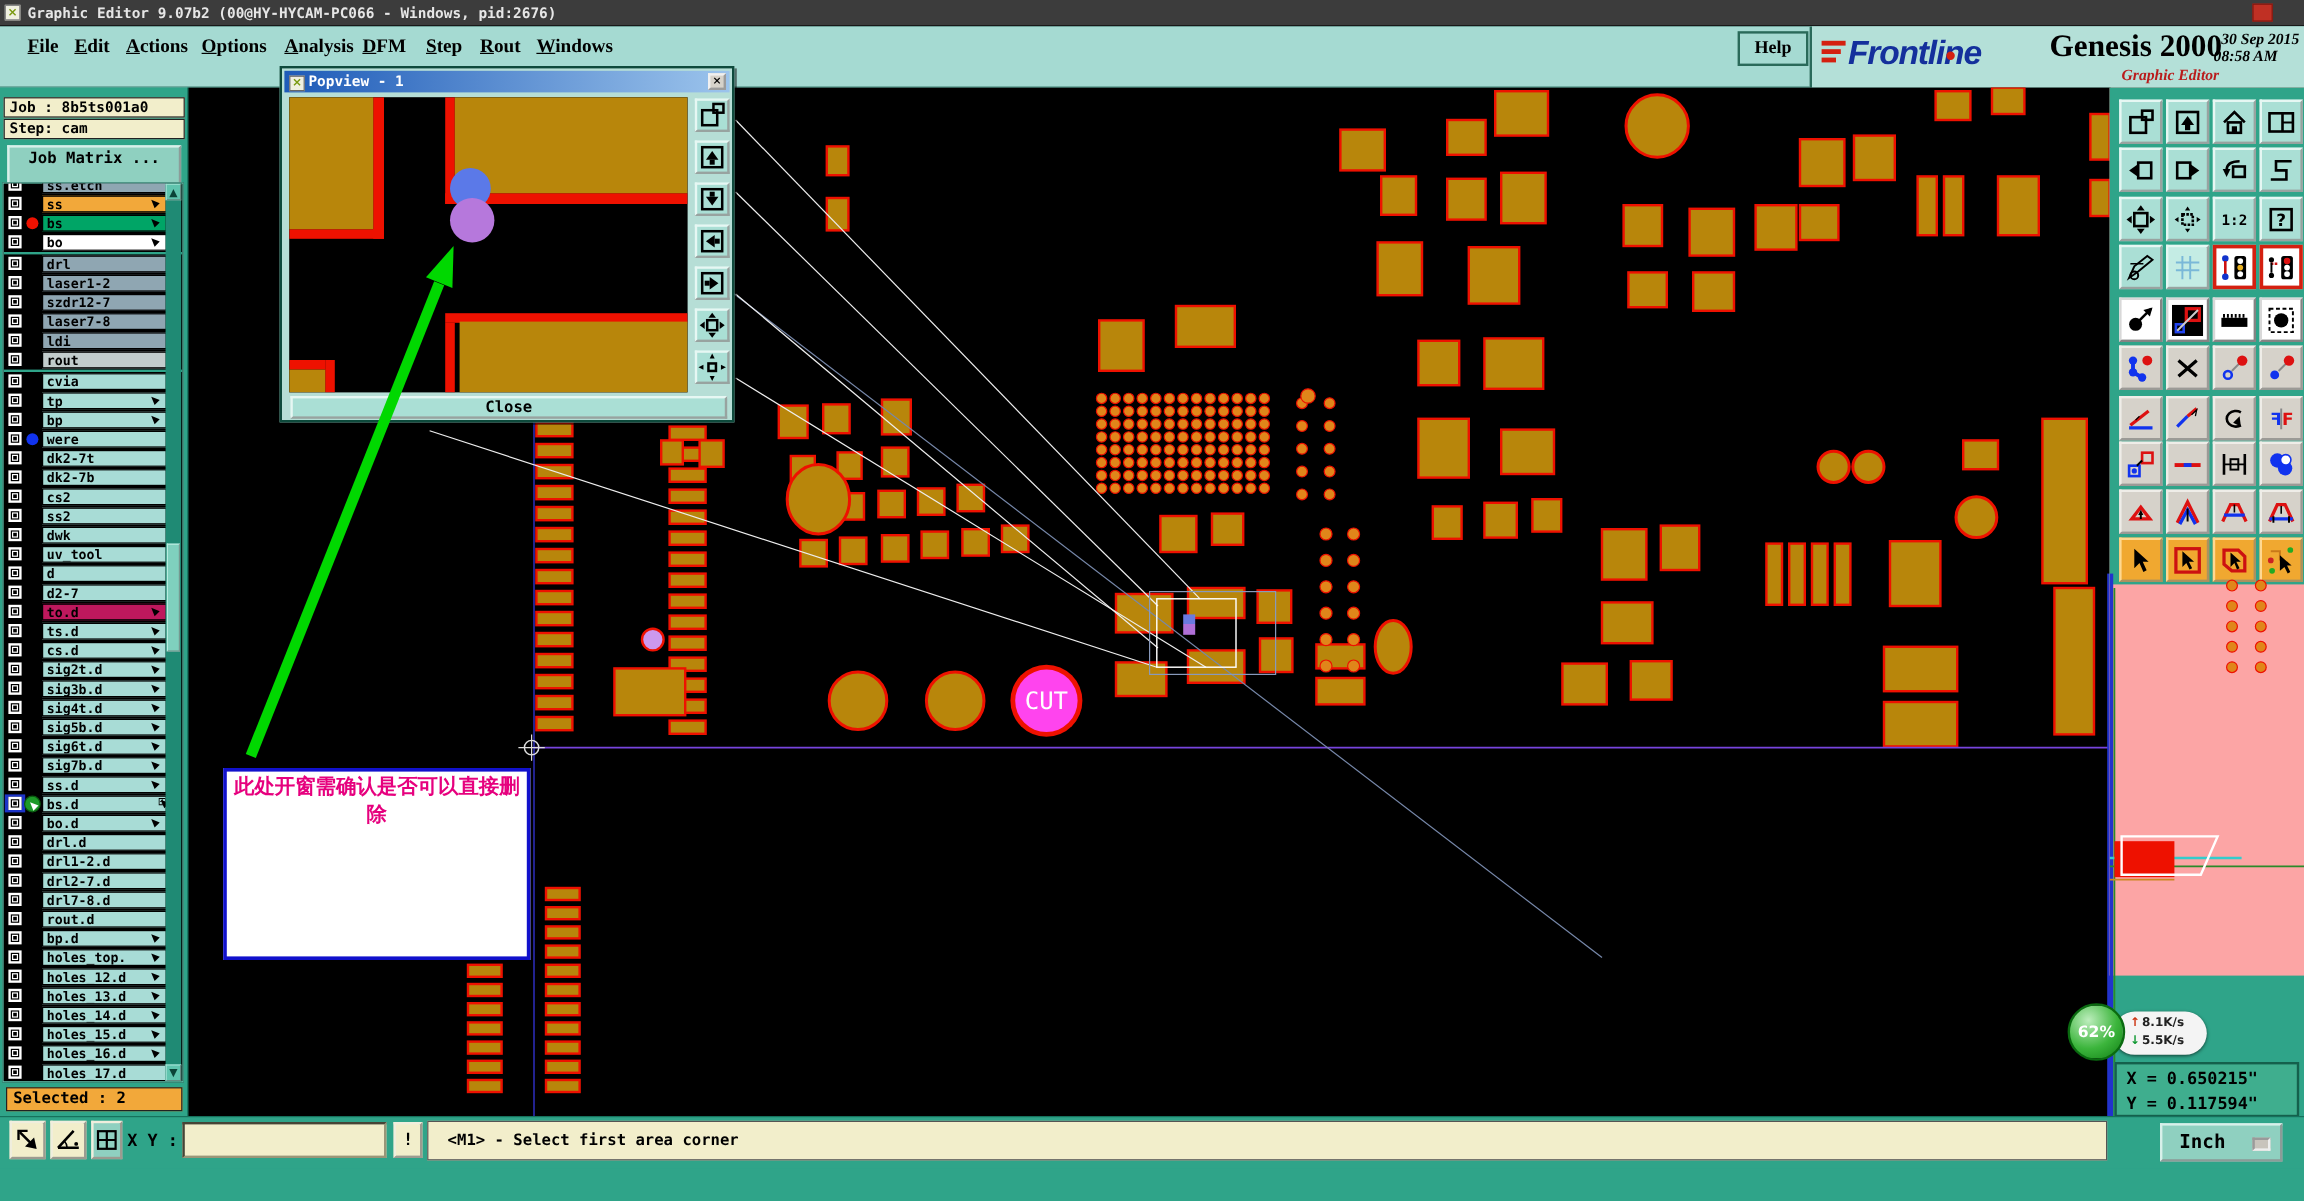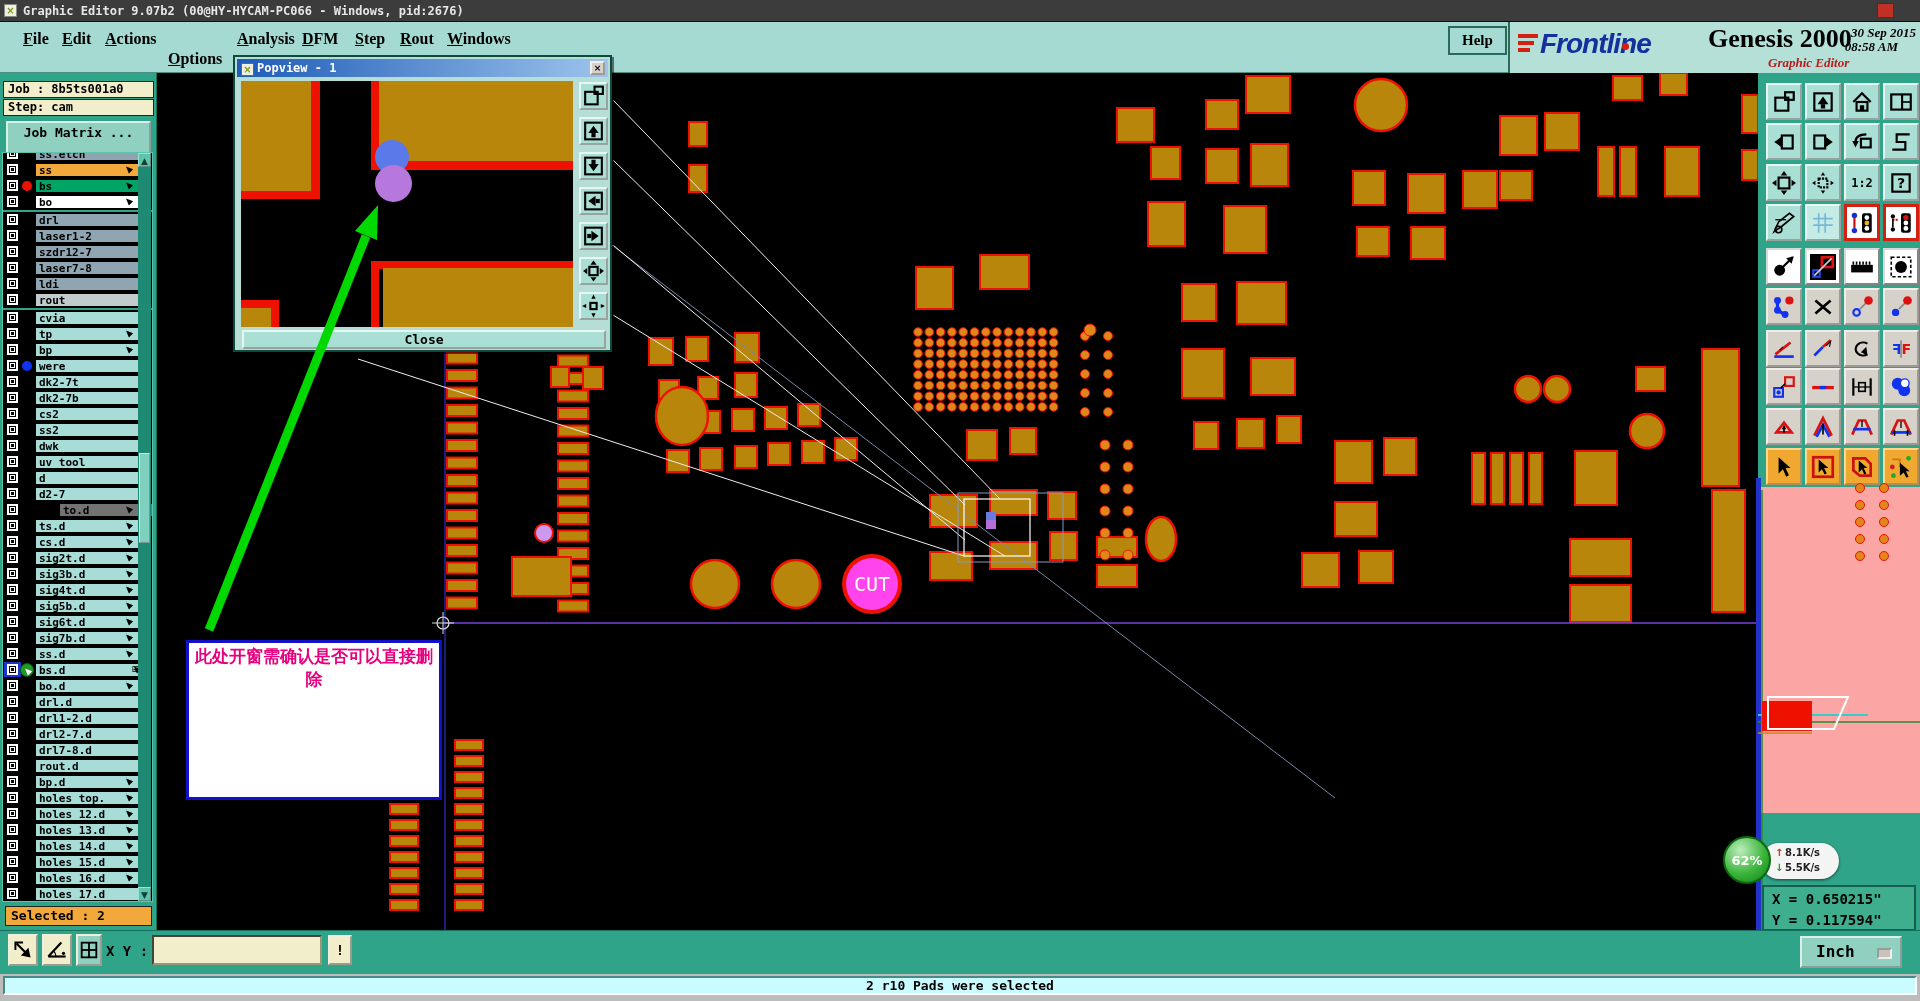--- a/index.html
+++ b/index.html
@@ -179,21 +179,21 @@
       <span id="fl-logo">Frontline</span>
       <span id="fl-dot"></span>
       <span id="brand-product">Genesis 2000</span>
       <span id="brand-sub">Graphic Editor</span>
       <span id="brand-date">30 Sep 2015</span>
       <span id="brand-time">08:58 AM</span>
     </div>
   <span class="mi" style="left: 23px;"><u>F</u>ile</span>
       <span class="mi" style="left: 62px;"><u>E</u>dit</span>
       <span class="mi" style="left: 105px;"><u>A</u>ctions</span>
-      <span class="mi" style="left: 168px; margin-top: 20px;"><u>O</u>ptions</span>
+      <span class="mi" style="left: 168px;"><u>O</u>ptions</span>
       <span class="mi" style="left: 237px;"><u>A</u>nalysis</span>
       <span class="mi" style="left: 302px;"><u>D</u>FM</span>
       <span class="mi" style="left: 355px;"><u>S</u>tep</span>
       <span class="mi" style="left: 400px;"><u>R</u>out</span>
       <span class="mi" style="left: 447px;"><u>W</u>indows</span>
     </div>
 
   <div id="sidebar">
     <div class="job-box" style="top:8px;">Job : 8b5ts001a0</div>
     <div class="job-box" style="top:26px;">Step: cam</div>
@@ -338,21 +338,21 @@
           <div class="lrow">
             <span class="cb">
               <i></i>
             </span>
             <span class="chip" style="background:#a8dcd6;">d2-7</span>
           </div>
           <div class="lrow">
             <span class="cb">
               <i></i>
             </span>
-            <span class="chip" style="background:#737373;margin-left:24px;">to.d</span>
+            <span class="chip" style="background:#be185d;">to.d</span>
             <span class="arr" style="right:20px;"></span>
           </div>
           <div class="lrow">
             <span class="cb">
               <i></i>
             </span>
             <span class="chip" style="background:#a8dcd6;">ts.d</span>
             <span class="arr" style="right:20px;"></span>
           </div>
           <div class="lrow">
@@ -1276,22 +1276,20 @@
         <svg viewBox="0 0 24 24" width="26" height="26">
           <path d="M5 12 V5 H12" fill="none" stroke="#000" stroke-width="1.8"></path>
           <line x1="6" y1="6" x2="16" y2="16" stroke="#000" stroke-width="2"></line>
           <polygon points="19,19 10,17 17,10" fill="#000"></polygon>
         </svg>
       </div>
     <div id="cmd-buttons"></div>
     <span id="xy-label">X Y :</span>
     <input id="xy-input" value="" style="">
     <div id="alert-btn" class="cbtn" style="left:328px;width:24px;">!</div>
+    <div id="prompt-bar">&lt;M1&gt; - Select first area corner</div>
     <div id="inch-btn"><span>Inch</span>
       <span id="inch-widget"></span>
     </div>
   </div>
 
-  <div id="statusbar">
-    <div id="status-inner">2 r10 Pads were selected</div>
-  </div>
 
 </div>
 
 </body></html>

